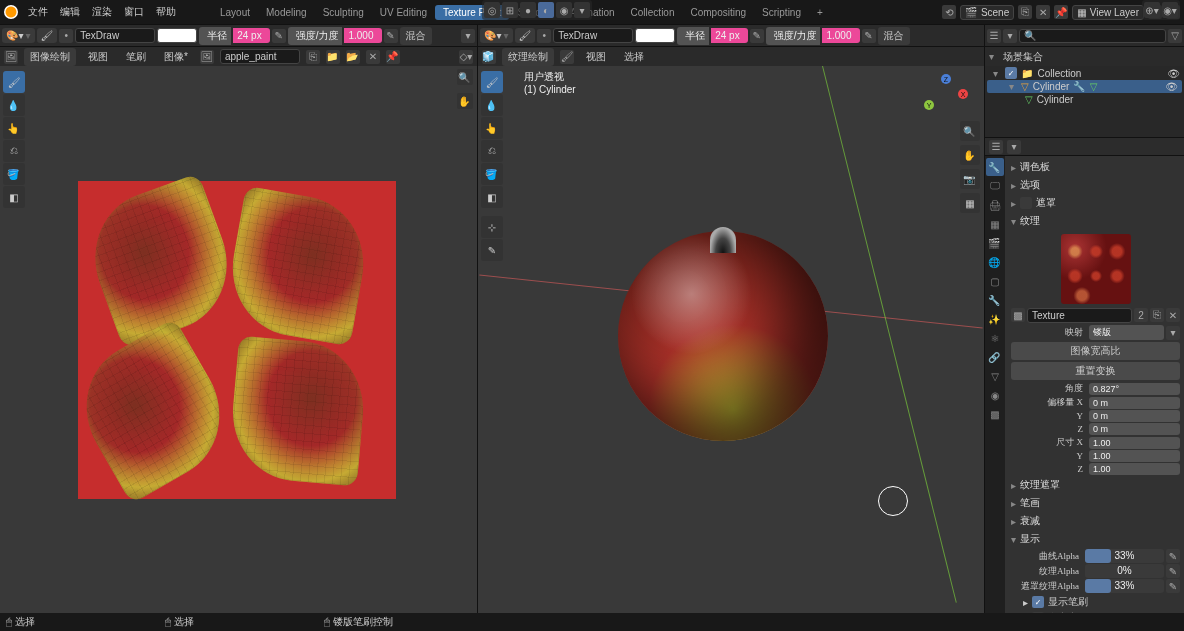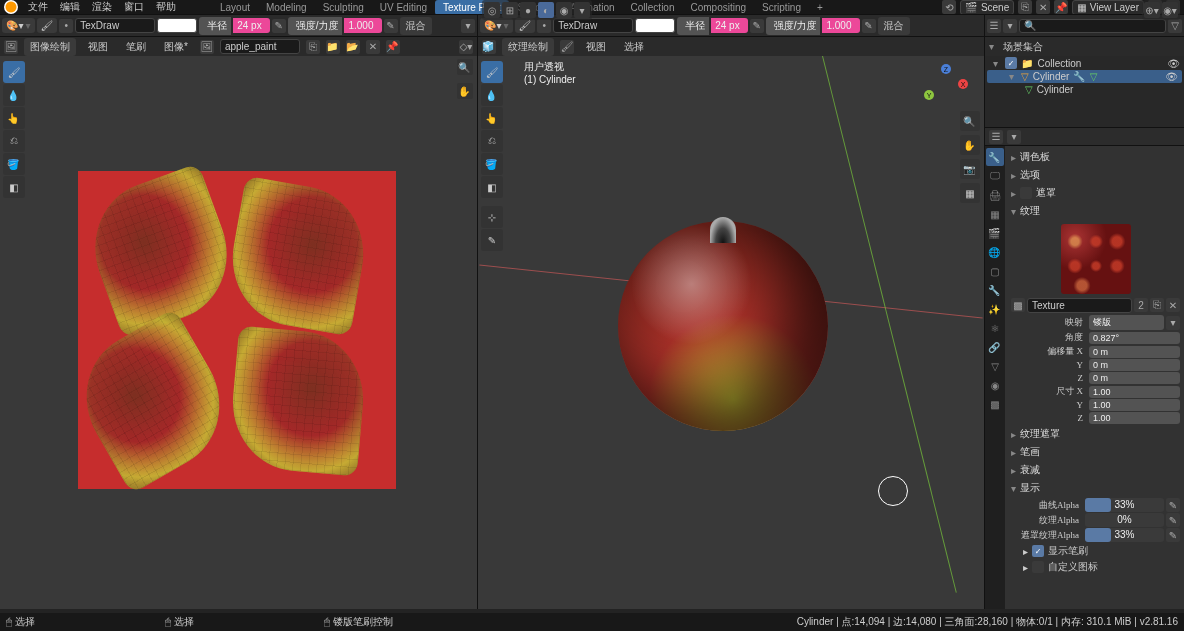--- a/index.html
+++ b/index.html
@@ -1,17 +1,17 @@
 <!DOCTYPE html>
 <html><head>
 <meta charset="utf-8">
 <style>
 * { margin: 0; padding: 0; box-sizing: border-box; font-family: sans-serif; font-size: 10px; }
 body { background: #232323; color: #ccc; width: 1184px; height: 631px; overflow: hidden; position: relative; }
-.topbar { height: 14px; background: #181818; display: flex; align-items: center; padding: 0 4px; }
+.topbar { height: 24px; background: #181818; display: flex; align-items: center; padding: 0 4px; }
 .logo { width: 14px; height: 14px; background: radial-gradient(circle, #f90 50%, #fff 60%); border-radius: 50%; margin-right: 4px; }
 .menu-item { padding: 0 6px; color: #ccc; cursor: pointer; }
 .workspace-tabs { display: flex; margin-left: 30px; }
 .ws-tab { padding: 2px 8px; color: #999; cursor: pointer; }
 .ws-tab.active { background: #3a6ea5; color: #fff; border-radius: 3px; }
 .top-right { margin-left: auto; display: flex; align-items: center; gap: 4px; }
 .scene-sel, .layer-sel { background: #2a2a2a; border: 1px solid #444; padding: 1px 4px; border-radius: 3px; display: flex; align-items: center; gap: 3px; }
 .icon-sq { width: 14px; height: 14px; background: #3a3a3a; border-radius: 2px; display: inline-flex; align-items: center; justify-content: center; color: #aaa; }
 
 .toolbar2 { height: 22px; background: #2a2a2a; display: flex; align-items: center; padding: 0 2px; gap: 2px; border-top: 1px solid #111; }
@@ -354,20 +354,22 @@
           <input class="txt-inp" style="flex: 1 1 0%;" value="Texture">
           <span class="icon-sq">2</span>
           <span class="icon-sq">⎘</span>
           <span class="icon-sq">✕</span>
         </div>
         <div class="prop-row">
           <div class="plabel">映射</div>
           <div class="pval">镂版</div>
           <span class="icon-sq" style="margin-left:2px">▾</span>
         </div>
+        <div class="pbtn-full">图像宽高比</div>
+        <div class="pbtn-full">重置变换</div>
         <div class="prop-row">
             <div class="plabel">角度</div>
             <div class="pval">0.827°</div>
           </div>
         <div class="prop-row">
             <div class="plabel">偏移量 X</div>
             <div class="pval">0 m</div>
           </div>
         <div class="prop-row">
             <div class="plabel">Y</div>
@@ -436,14 +438,13 @@
 
       </div>
     </div>
   </div>
 </div>
 
 <div class="statusbar">
   <span class="status-item">🖱 <span>选择</span></span>
   <span class="status-item" style="margin-left:120px">🖱 <span>选择</span></span>
   <span class="status-item" style="margin-left:120px">🖱 <span>镂版笔刷控制</span></span>
-  <span class="status-right">Cylinder | 点:14,094 | 边:14,080 | 三角面:28,160 | 物体:0/1 | 内存: 310.1 MiB | v2.81.16</span>
 </div>
 
 </body></html>

